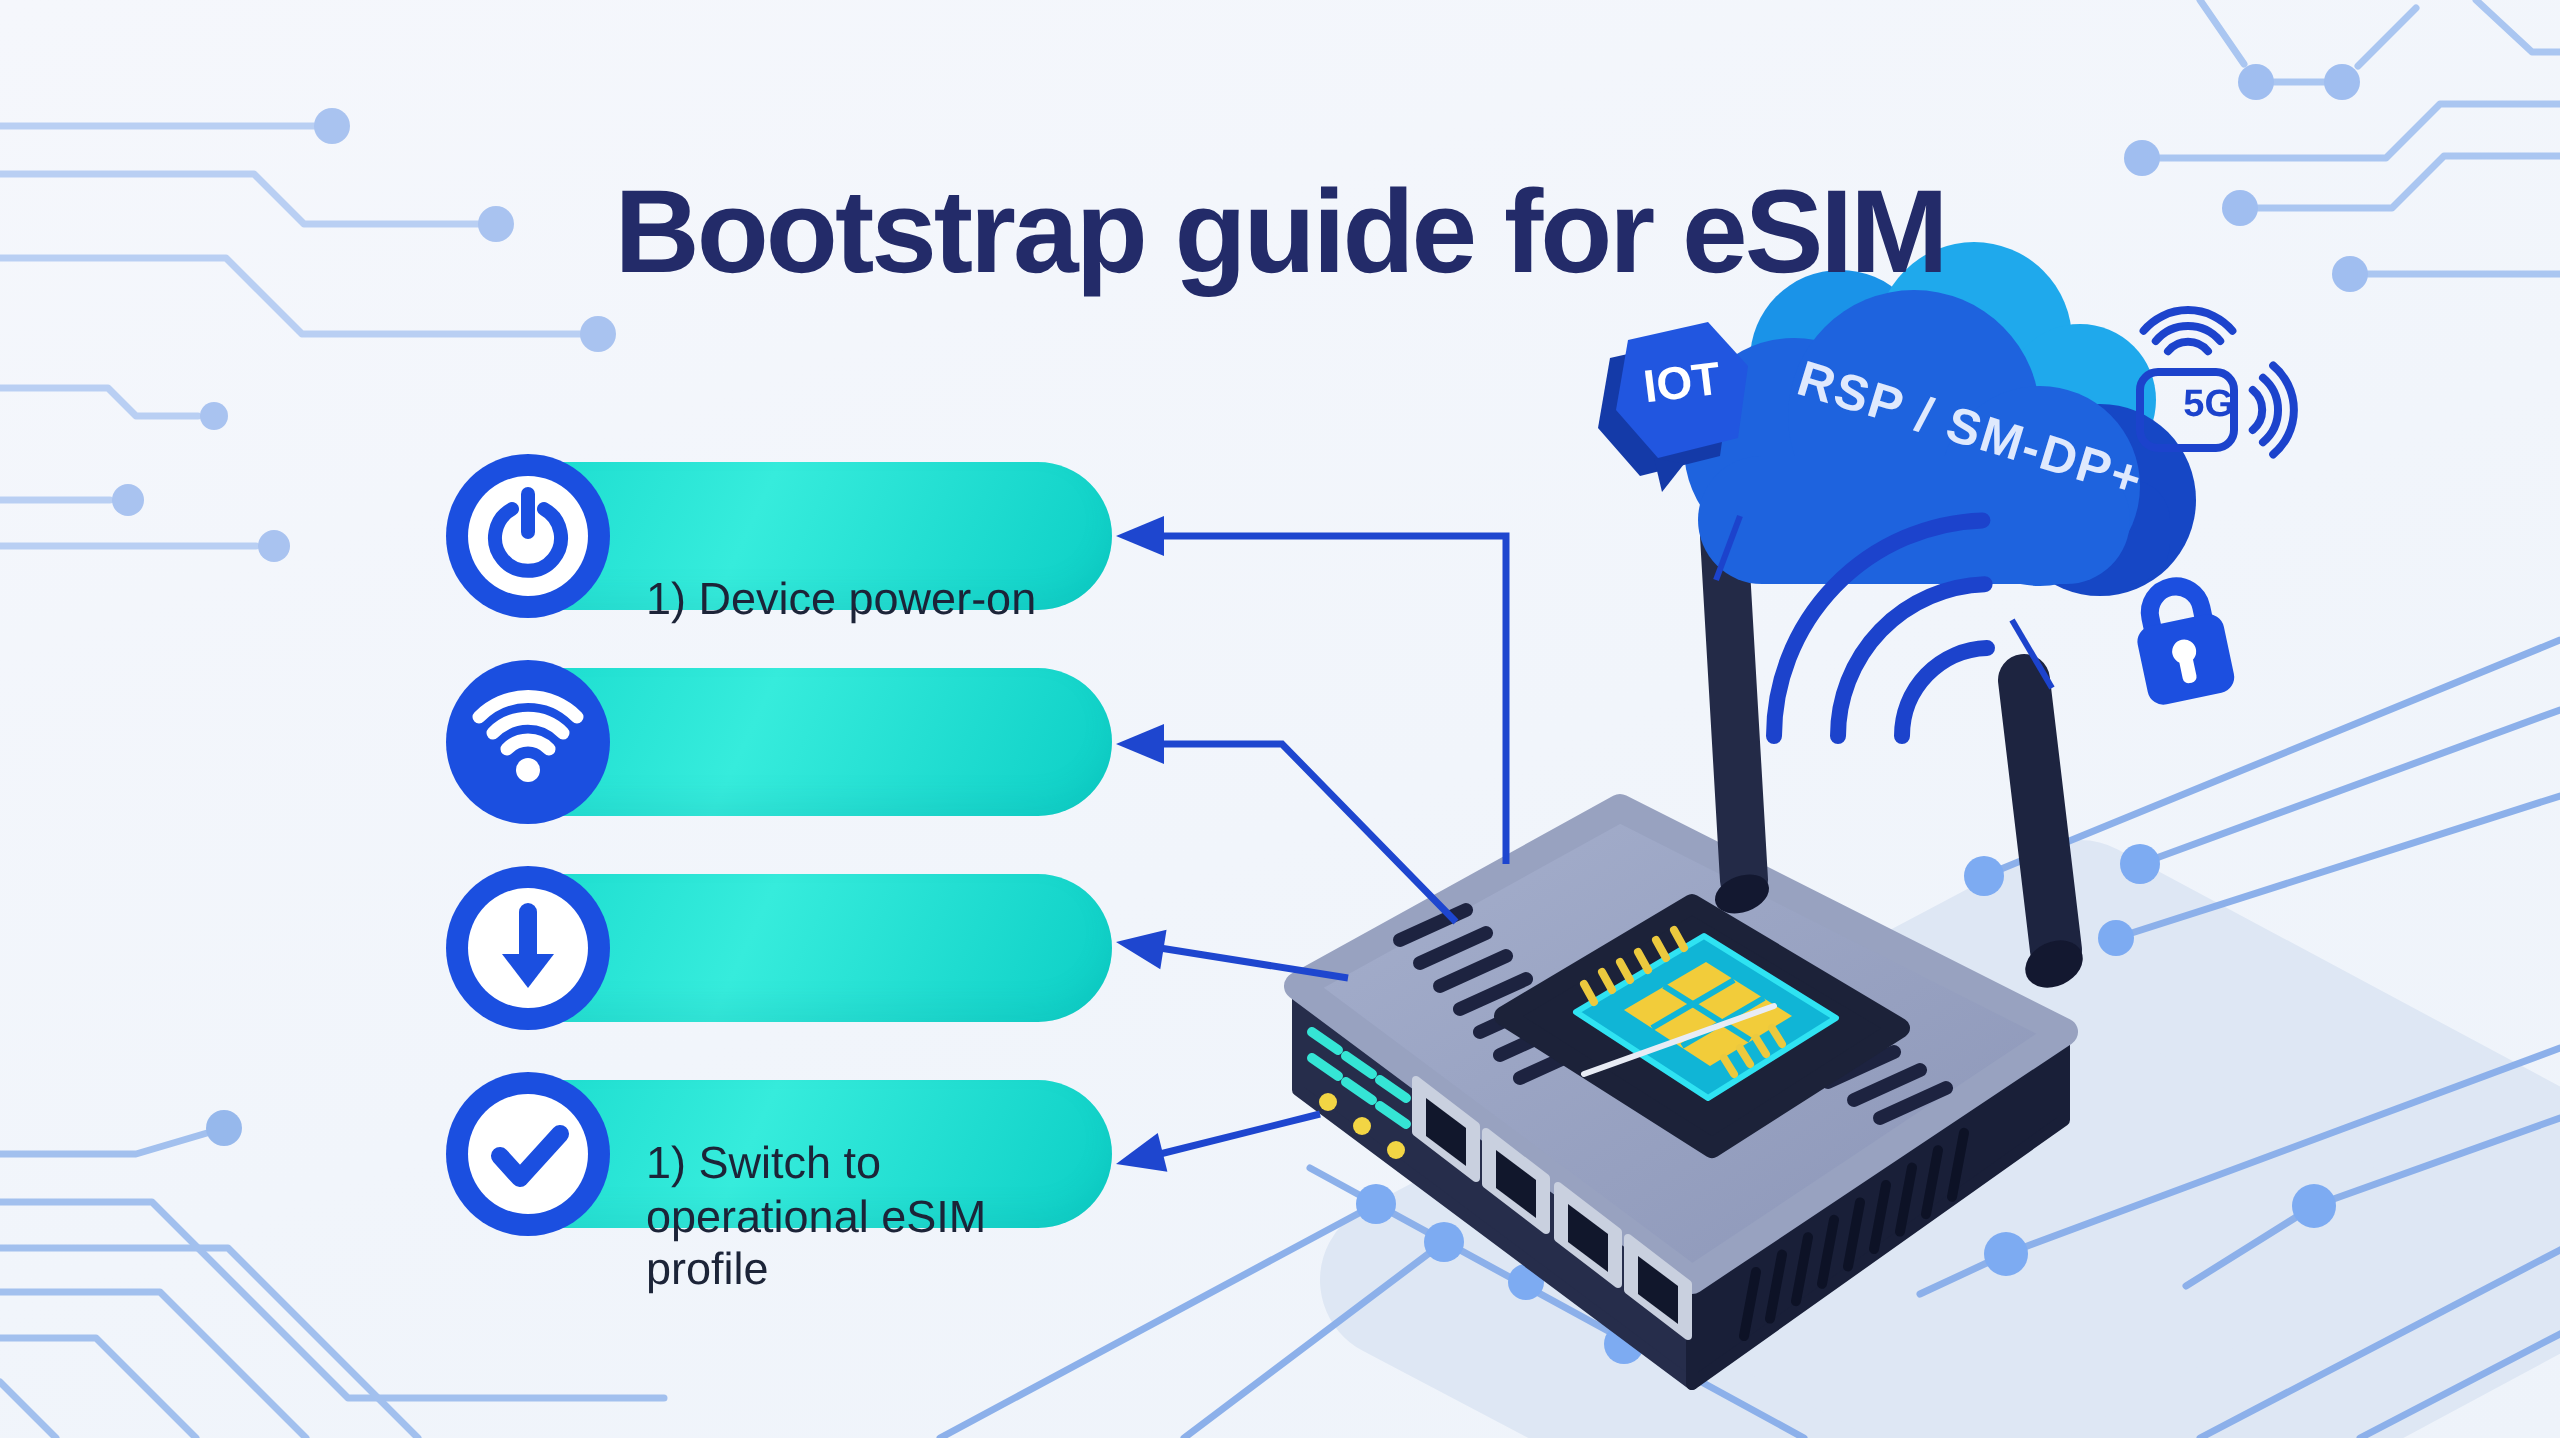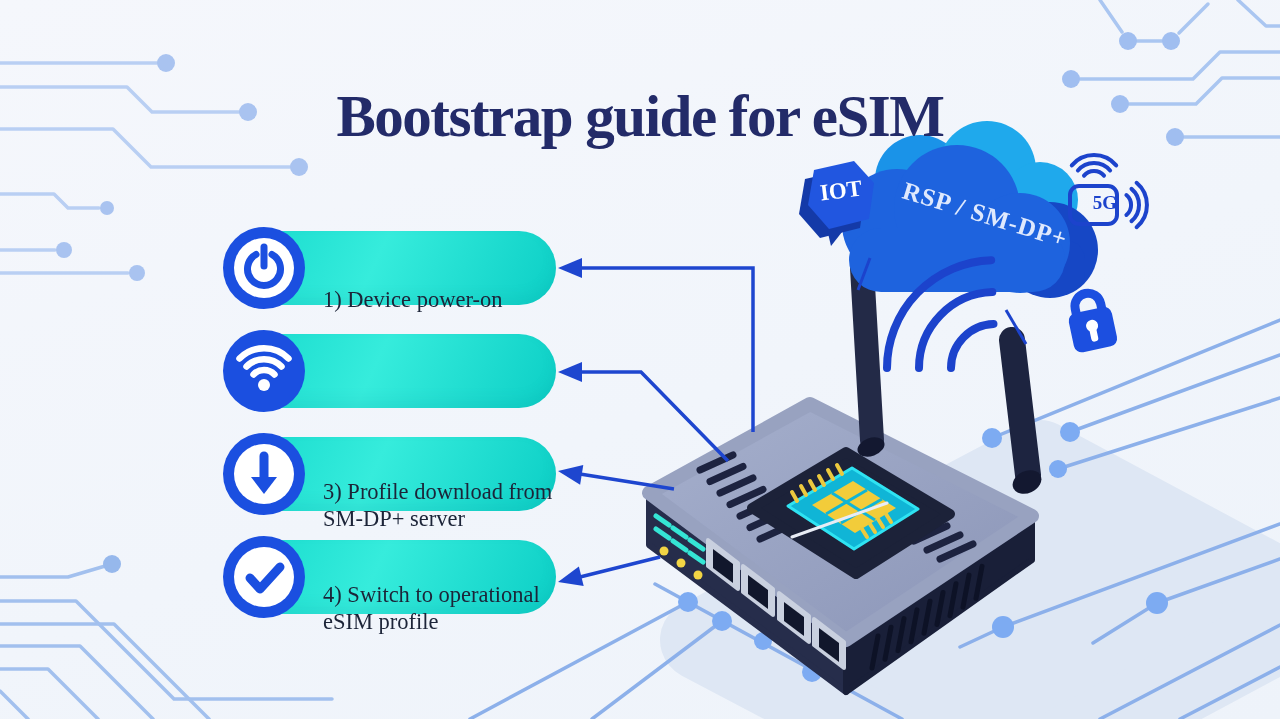--- a/index.html
+++ b/index.html
@@ -1,17 +1,17 @@
 <!DOCTYPE html>
 <html><head>
 <meta charset="utf-8">
 <style>
   html,body{margin:0;padding:0;background:#e8edf6;font-family:"Liberation Sans",sans-serif;}
   .canvas{position:relative;width:1280px;height:719px;overflow:hidden;
-          background:linear-gradient(160deg,#f5f7fc 0%,#f1f5fb 55%,#eef3fa 100%);font-family:Liberation Serif, serif;}
+          background:linear-gradient(160deg,#f5f7fc 0%,#f1f5fb 55%,#eef3fa 100%);}
   .canvas svg{position:absolute;left:0;top:0;}
   .title{position:absolute;top:42px;left:0;width:100%;text-align:center;
          font-size:59px;font-weight:bold;letter-spacing:-1.5px;color:#232b69;}
   .pill{position:absolute;left:226px;width:330px;height:74px;border-radius:40px;
         background:linear-gradient(115deg,#14d9cc 0%,#36ecdc 45%,#0ccfc6 100%);
         box-shadow:inset 0 -8px 14px rgba(10,140,150,.12);}
   .pill-icon{position:absolute;left:-4px;top:-5px;width:84px;height:84px;}
   .pill-label{margin-left:97px;width:232px;height:100%;display:flex;align-items:center;
         font-size:22.5px;line-height:1.18;color:#1c2438;font-weight:500;margin-top:32px;}
   .cloud-label{position:absolute;left:884px;top:201px;width:202px;text-align:center;
@@ -291,31 +291,30 @@
 
 <div class="pill" style="top:437px">
   <div class="pill-icon">
     <svg width="84" height="84" viewBox="-42 -42 84 84">
       <circle r="41" fill="#1b4fe0"></circle>
           <circle r="30" fill="#ffffff"></circle>
       <line x1="0" y1="-18" x2="0" y2="6" stroke="#1b4fe0" stroke-width="9" stroke-linecap="round"></line>
       <polygon points="-13,3 13,3 0,20" fill="#1b4fe0"></polygon>
     </svg>
   </div>
-  <div class="pill-label">3) Profile download from SM-DP+ server</div>
 </div>
 
 <div class="pill" style="top:540px">
   <div class="pill-icon">
     <svg width="84" height="84" viewBox="-42 -42 84 84">
       <circle r="41" fill="#1b4fe0"></circle>
           <circle r="30" fill="#ffffff"></circle>
       <path d="M -14 1 L -4 12 L 16 -10" fill="none" stroke="#1b4fe0" stroke-width="9" stroke-linecap="round" stroke-linejoin="round"></path>
     </svg>
   </div>
-  <div class="pill-label">4) Switch to operational eSIM profile</div>
+  <div class="pill-label">1) Switch to operational eSIM profile</div>
 </div>
 
 <div class="cloud-label">RSP / SM-DP+</div>
 <div class="iot-label">IOT</div>
 <div class="fiveg-label">5G</div>
 
 </div>
 
 </body></html>

